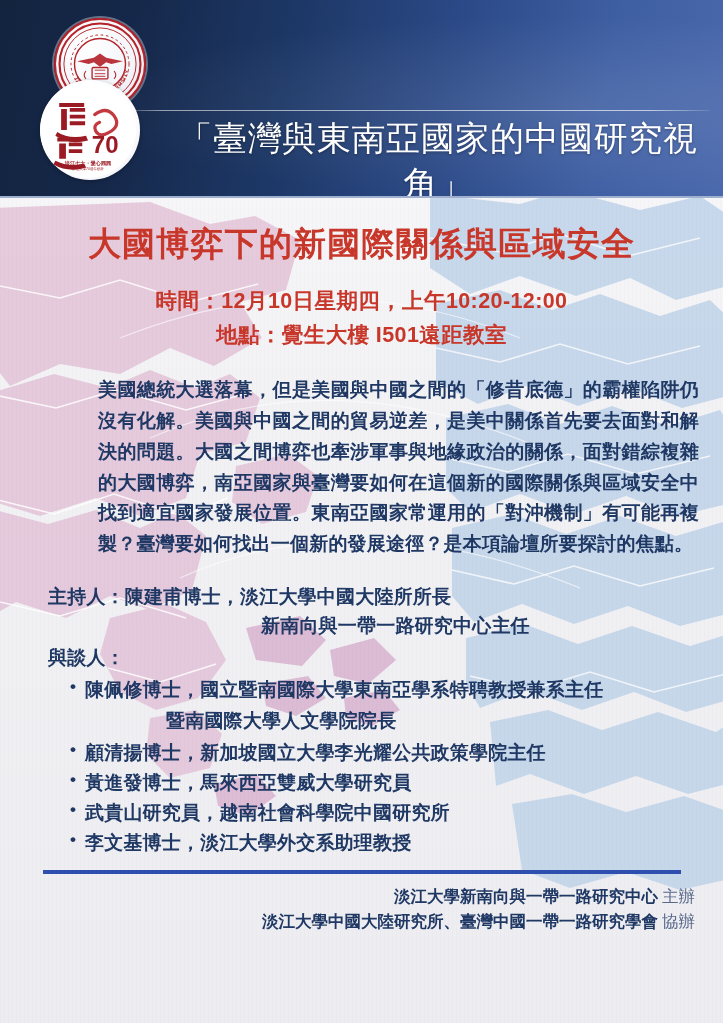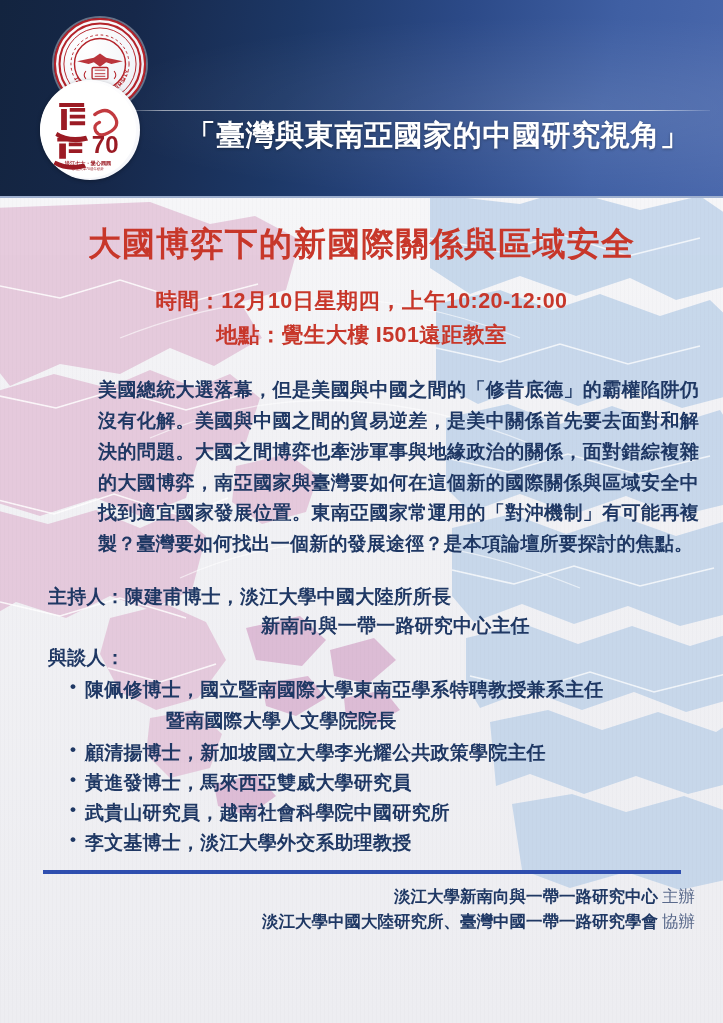--- a/index.html
+++ b/index.html
@@ -75,21 +75,21 @@
     text-shadow:0 1px 2px rgba(0,0,0,.28);
   }
   .header-divider{
     position:absolute; left:115px; top:110px; width:595px; height:1px;
     background:linear-gradient(90deg,rgba(255,255,255,.0) 0%,rgba(255,255,255,.55) 8%,rgba(255,255,255,.65) 90%,rgba(255,255,255,.1) 100%);
     z-index:3;
   }
   .header-zh{
     position:absolute; left:160px; top:116px; width:556px;
     text-align:center; color:#ffffff; z-index:3;
-    font-size:29px; font-weight:bold; line-height:1.33;
+    font-size:34px; font-weight:normal; line-height:1.33;
     letter-spacing:.6px;
     text-shadow:0 1px 3px rgba(0,0,0,.33);
   }
 
   
   .map-layer{ position:absolute; left:0; top:198px; width:723px; height:760px; z-index:1; overflow:hidden;}
   .map-layer svg{ position:absolute; left:0; top:0; width:723px; height:760px; }
 
   
   .content{ position:absolute; left:0; top:198px; width:723px; height:825px; z-index:5; }

